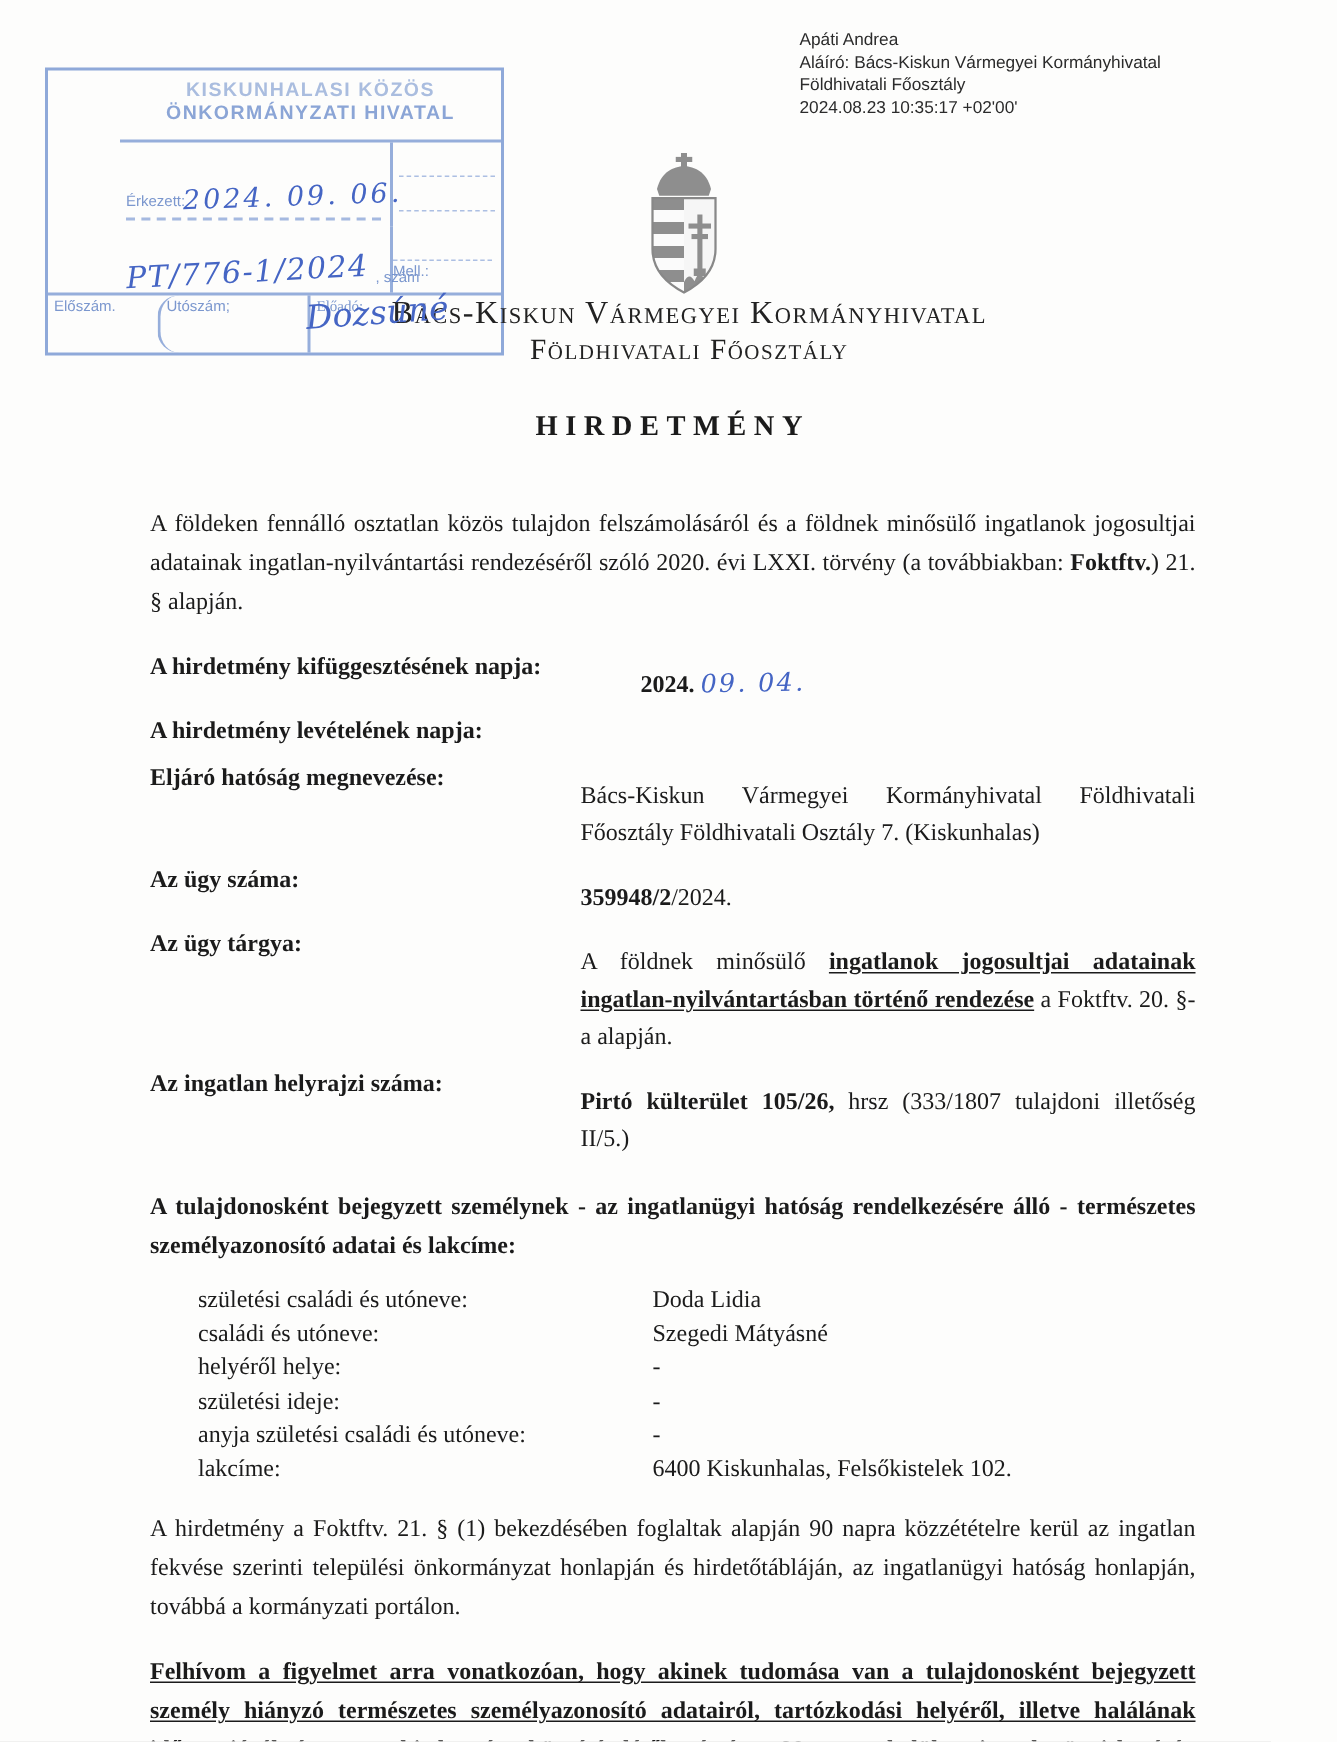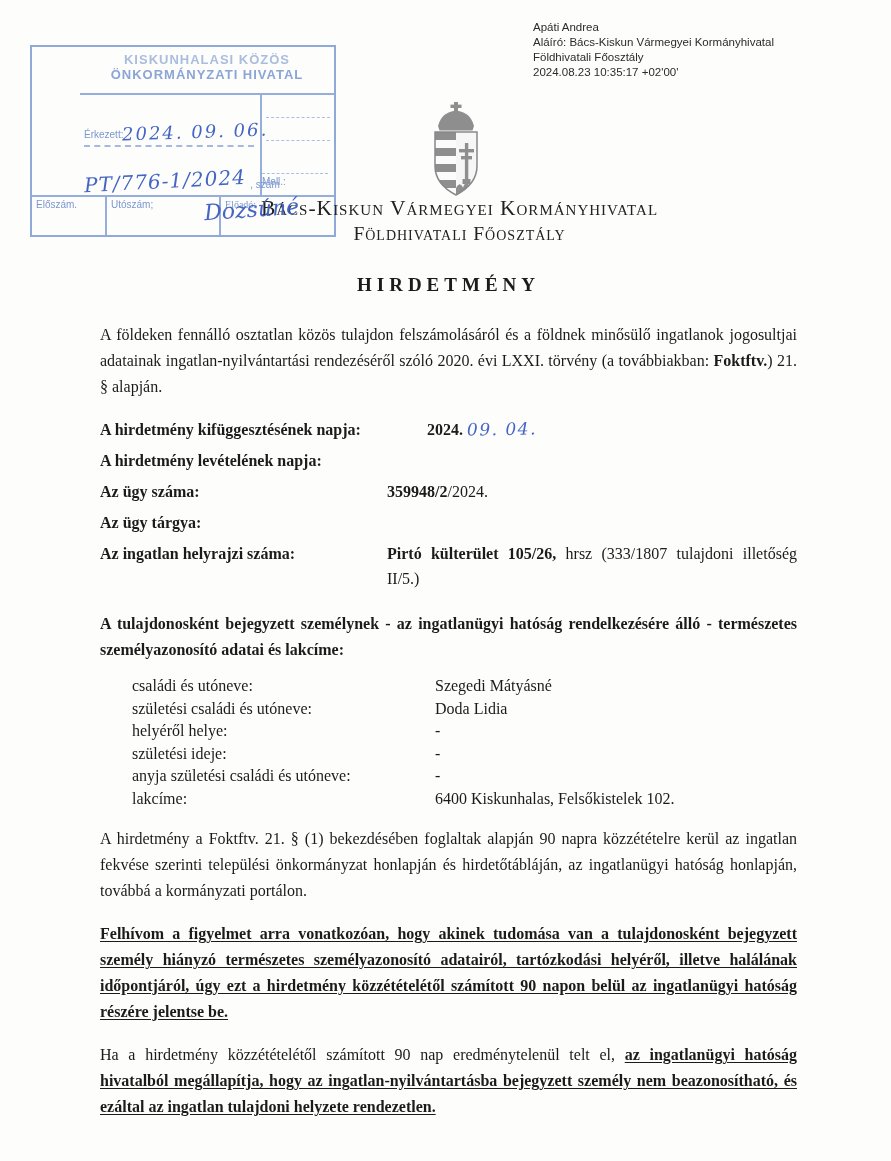--- a/index.html
+++ b/index.html
@@ -32,49 +32,49 @@
   .stamp-label { font-size:10px; color:#7b97ce; }
   .stamp-rightcol { position:absolute; right:0; top:0; bottom:0; width:72px; border-left:2px solid rgba(106,140,205,0.7); }
   .stamp-rightcol .dash { border-bottom:1.5px dashed rgba(106,140,205,0.55); height:22px; margin:0 4px; }
   .stamp-num { position:relative; height:44px; }
   .stamp-num-left { position:absolute; left:4px; bottom:2px; white-space:nowrap; }
   .stamp-num .stamp-rightcol { border-left:2px solid rgba(106,140,205,0.7); }
   .stamp-mell { position:absolute; right:6px; top:22px; width:66px; border-top:1.5px dashed rgba(106,140,205,0.55); font-size:10px; padding-top:2px; box-sizing:border-box; }
   .stamp-bottom { position:absolute; left:0; right:0; bottom:0; height:38px; border-top:2px solid rgba(106,140,205,0.7); display:flex; }
   .stamp-bottom .cell { font-size:10px; padding:2px 0 0 4px; box-sizing:border-box; }
   .stamp-bottom .c1 { width:73px; }
-  .stamp-bottom .c2 { width:114px; border-left:2px solid rgba(106,140,205,0.7); }
+  .stamp-bottom .c2 { width:100px; border-left:2px solid rgba(106,140,205,0.7);border-radius:14px; }
   .stamp-bottom .c3 { flex:1; border-left:2px solid rgba(106,140,205,0.7);font-family:Liberation Serif, serif; }
 
   .hand {
     font-family:"DejaVu Serif", serif; font-style:italic;
     color:#4565c4; display:inline-block;
   }
   .hand-date { font-size:18px; transform:rotate(-2deg); margin-left:-6px; letter-spacing:2px; }
   .hand-num  { font-size:20px; transform:rotate(-3deg); letter-spacing:1px; }
   .hand-sign { position:absolute; left:172px; top:150px; font-size:22px; transform:rotate(-4deg); z-index:2; }
 
   
   .crest { position:absolute; left:422px; top:102px; }
   .org-header { position:absolute; top:196px; left:0; width:100%; text-align:center; padding-left:28px; box-sizing:border-box; }
   .org-line1 { font-variant:small-caps; font-size:21.5px; letter-spacing:1px; color:#222; }
   .org-line2 { font-variant:small-caps; font-size:19.5px; letter-spacing:1px; color:#222; margin-top:2px; }
 
   
   .doc-body { position:absolute; left:100px; top:274px; width:697px; }
-  .doc-title { font-size:19px; font-weight:bold; letter-spacing:5px; text-align:center; margin:0 0 26px 0; }
+  .doc-title { font-size:19px; font-weight:bold; letter-spacing:5px; text-align:center; margin:0 0 41px 0; }
   .para { font-size:16px; line-height:26px; text-align:justify; margin:0 0 17px 0; }
   .seg-b  { font-weight:bold; }
   .seg-bu { font-weight:bold; text-decoration:underline; text-underline-offset:2px; }
   .seg-hand { font-family:"DejaVu Serif", serif; font-style:italic; color:#4565c4; font-size:17px; letter-spacing:1.5px; display:inline-block; transform:rotate(-1deg); }
 
   .notice-table { margin:0 0 20px 0; }
   .notice-row { display:flex; line-height:25px; margin-bottom:6px; font-size:16px; }
   .notice-row .row-label { width:287px; font-weight:bold; flex-shrink:0; }
-  .notice-row .row-value { flex:1; text-align:justify; }
+  .notice-row .row-value { flex:1; text-align:justify;margin-top:12px; }
   .notice-row:nth-child(1) .row-value, .notice-row:nth-child(2) .row-value { padding-left:40px; text-align:left; }
 
   .owner-heading { font-weight:bold; margin-bottom:12px; }
   .owner-table { margin:0 0 16px 0; }
   .owner-row { display:flex; line-height:22.5px; font-size:16px; }
   .owner-row .row-label { width:303px; padding-left:32px; box-sizing:content-box; flex-shrink:0; }
   .owner-row .row-value { flex:1; }
 </style>
 </head>
 <body>
@@ -166,52 +166,57 @@
 
         <div class="notice-row">
           <div class="row-label">A hirdetmény kifüggesztésének napja:</div>
           <div class="row-value"><span class="seg-b">2024. </span><span class="seg-hand">09. 04.</span></div>
         </div>
 
         <div class="notice-row">
           <div class="row-label">A hirdetmény levételének napja:</div>
         </div>
 
+        <div class="notice-row">
+          <div class="row-label">Eljáró hatóság megnevezése:</div>
+          <div class="row-value"><span>Bács-Kiskun Vármegyei Kormányhivatal Földhivatali Főosztály Földhivatali Osztály 7. (Kiskunhalas)</span></div>
+        </div>
 
         <div class="notice-row">
           <div class="row-label">Az ügy száma:</div>
           <div class="row-value"><span class="seg-b">359948/2</span><span>/2024.</span></div>
         </div>
 
         <div class="notice-row">
           <div class="row-label">Az ügy tárgya:</div>
+          <div class="row-value"><span>A földnek minősülő </span><span class="seg-bu">ingatlanok jogosultjai adatainak ingatlan-nyilvántartásban történő rendezése</span><span> a Foktftv. 20. §-a alapján.</span></div>
         </div>
 
         <div class="notice-row">
           <div class="row-label">Az ingatlan helyrajzi száma:</div>
           <div class="row-value"><span class="seg-b">Pirtó külterület 105/26,</span><span> hrsz (333/1807 tulajdoni illetőség II/5.)</span></div>
         </div>
 
     </div>
 
     <p class="para owner-heading">A tulajdonosként bejegyzett személynek - az ingatlanügyi hatóság rendelkezésére álló - természetes személyazonosító adatai és lakcíme:</p>
 
     <div class="owner-table">
 
         <div class="owner-row">
+          <div class="row-label">születési családi és utóneve:</div>
+          <div class="row-value">Doda Lidia</div>
+        </div>
+
+        <div class="owner-row">
           <div class="row-label">családi és utóneve:</div>
           <div class="row-value">Szegedi Mátyásné</div>
         </div>
 
         <div class="owner-row">
-          <div class="row-label">születési családi és utóneve:</div>
-          <div class="row-value">Doda Lidia</div>
-        </div>
-
-        <div class="owner-row">
           <div class="row-label">helyéről helye:</div>
           <div class="row-value">-</div>
         </div>
 
         <div class="owner-row">
           <div class="row-label">születési ideje:</div>
           <div class="row-value">-</div>
         </div>
 
         <div class="owner-row">

